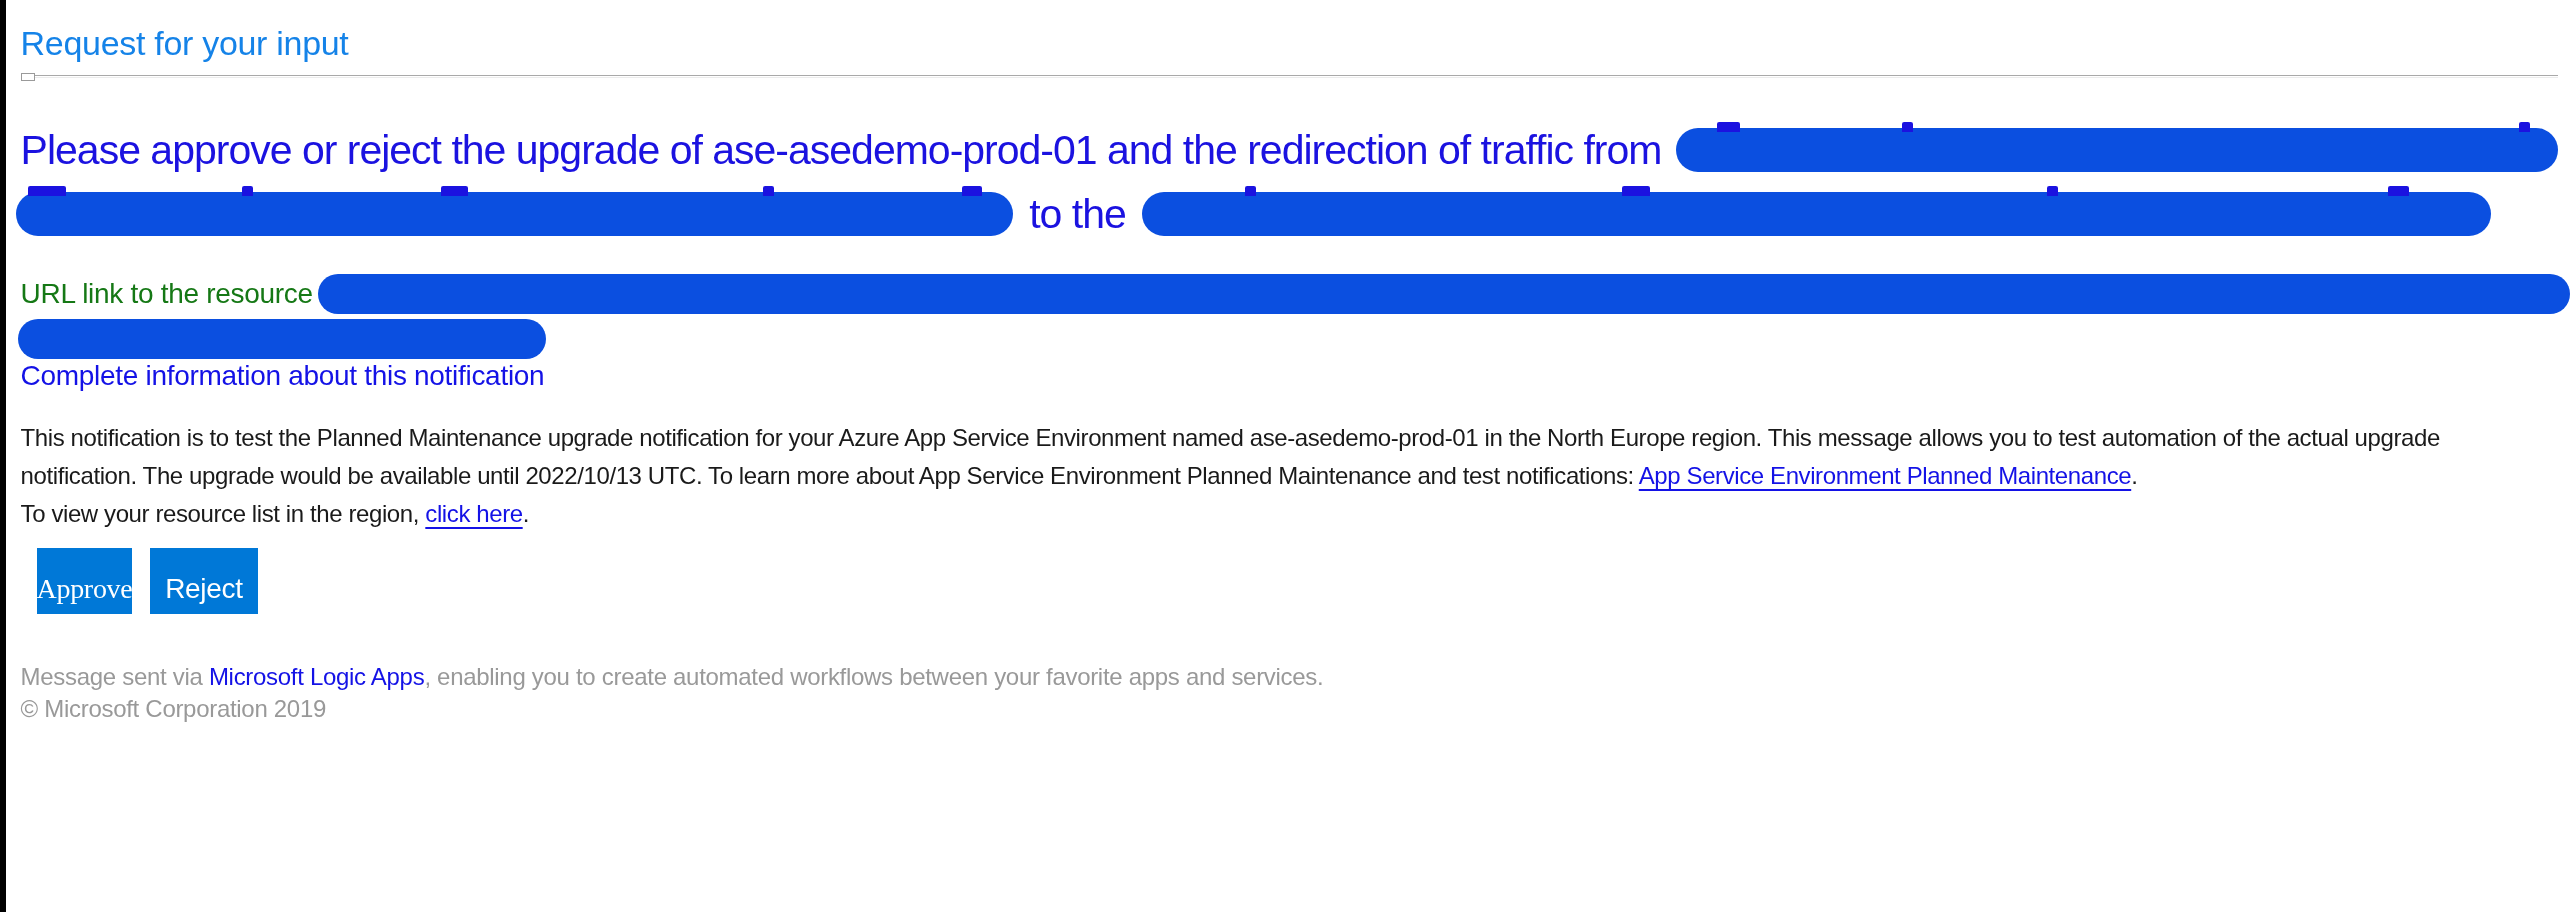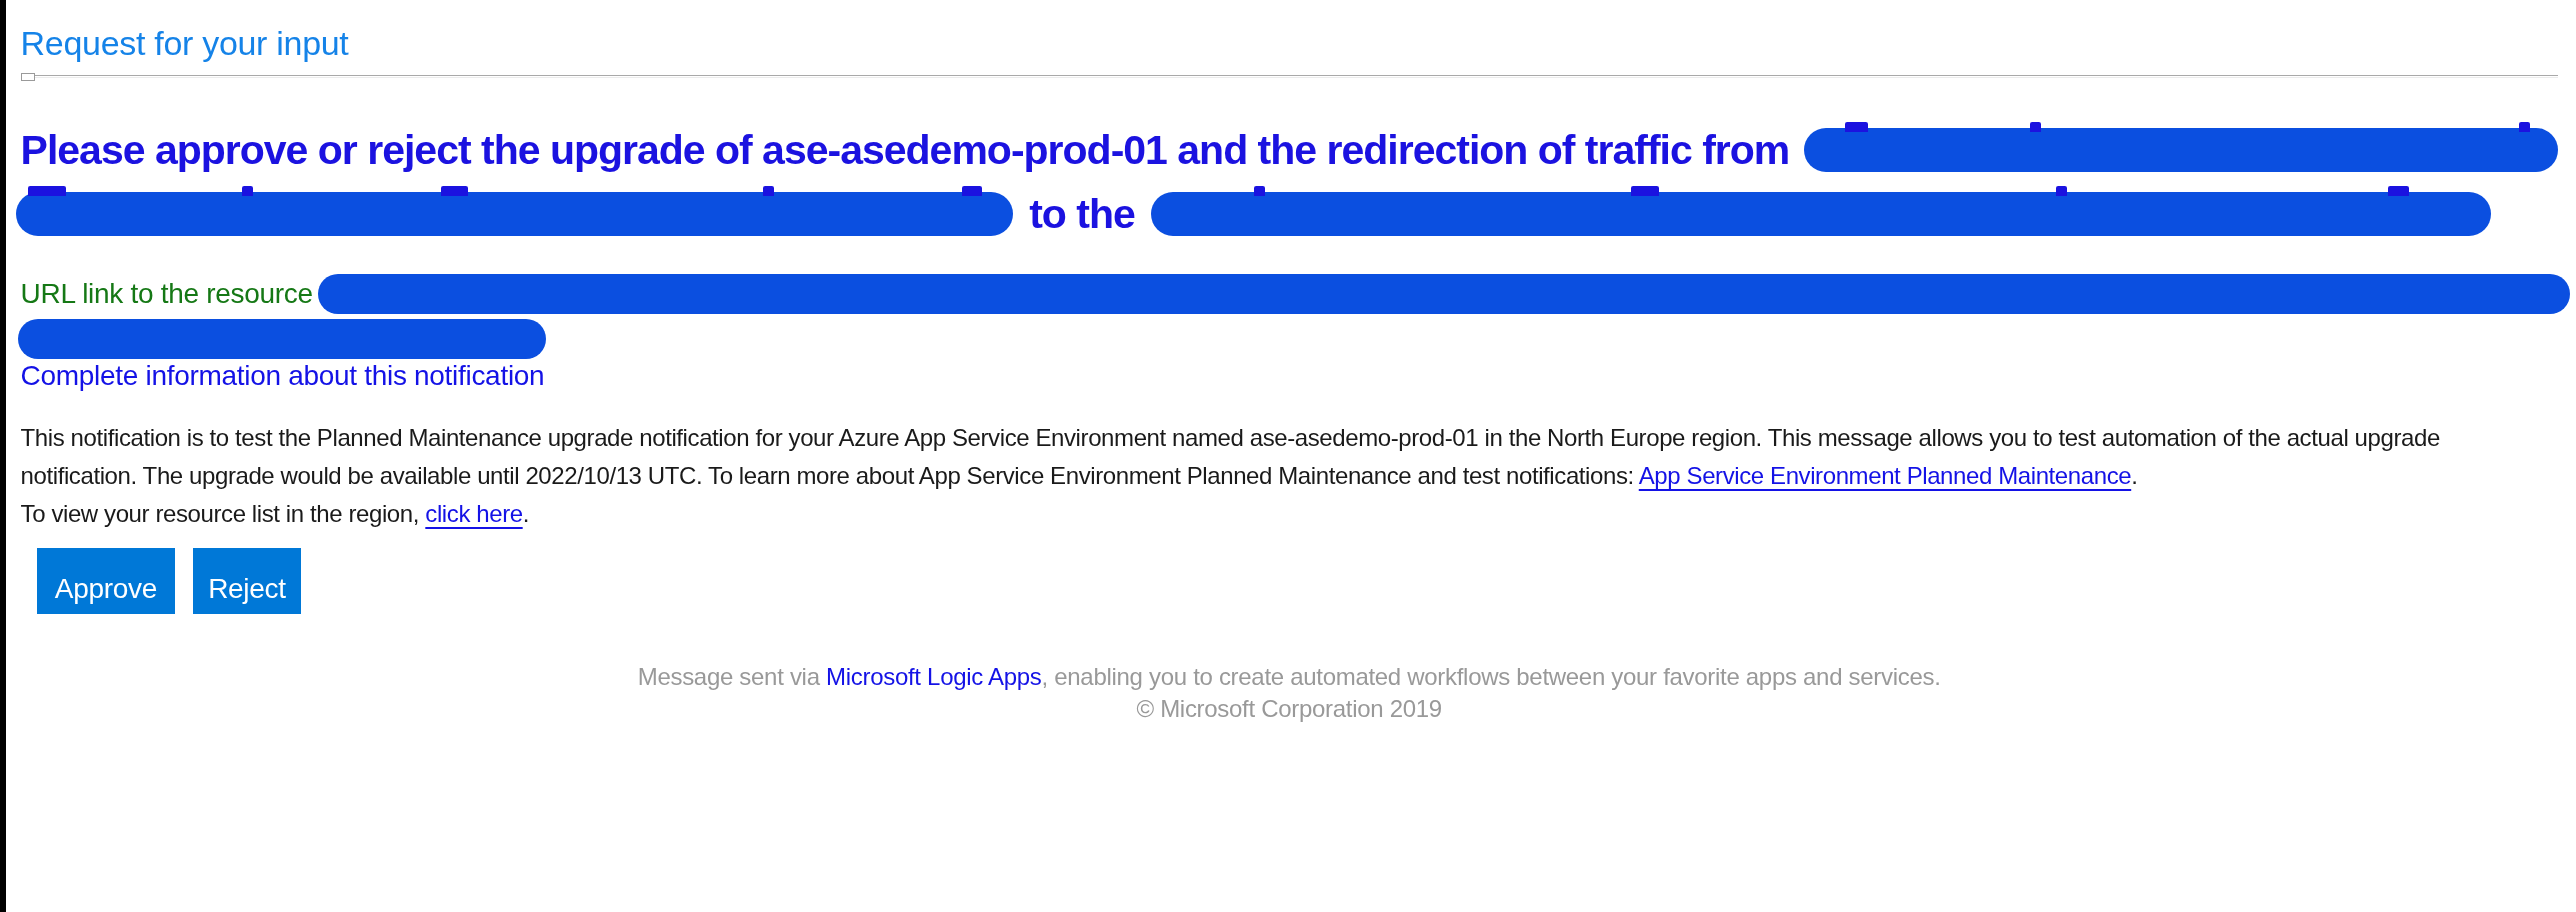--- a/index.html
+++ b/index.html
@@ -46,21 +46,21 @@
   }
   .divider-line {
     flex: 1 1 auto;
     height: 0.7px;
     border-top: 1.4px solid #a9a9a9;
     border-bottom: 0.7px solid #ececec;
   }
   .heading {
     margin: 38px 0 0 0;
     font-size: 41px;
-    font-weight: 700;
+    font-weight: 400;
     letter-spacing: -1px;
     color: #1B12E0;
   }
   .h-line { display: flex; align-items: center; height: 64px; }
   .pill {
     background: #0B4FE0;
     border-radius: 25px;
     position: relative;
   }
   .h-pill { height: 44px; }
@@ -136,23 +136,23 @@
     border: none;
     font-family: "Liberation Sans", sans-serif;
     font-size: 28px;
     letter-spacing: -0.3px;
     display: flex;
     align-items: flex-end;
     justify-content: center;
     padding: 0 0 9.6px 0;
     cursor: pointer;
   }
-  .btn.approve { width: 138px; }
+  .btn.approve { width: 95px; font-family: Liberation Serif, serif; }
   .btn.reject  { width: 108px; }
-  .footer { margin-top: 47px; text-align: center; }
+  .footer { margin-top: 47px; }
   .footer-line1, .footer-line2 {
     font-size: 24px;
     letter-spacing: -0.3px;
     line-height: 31.5px;
     color: #999999;
   }
   .footer-link {
     color: #1412E6;
     text-decoration: none;
     cursor: pointer;

